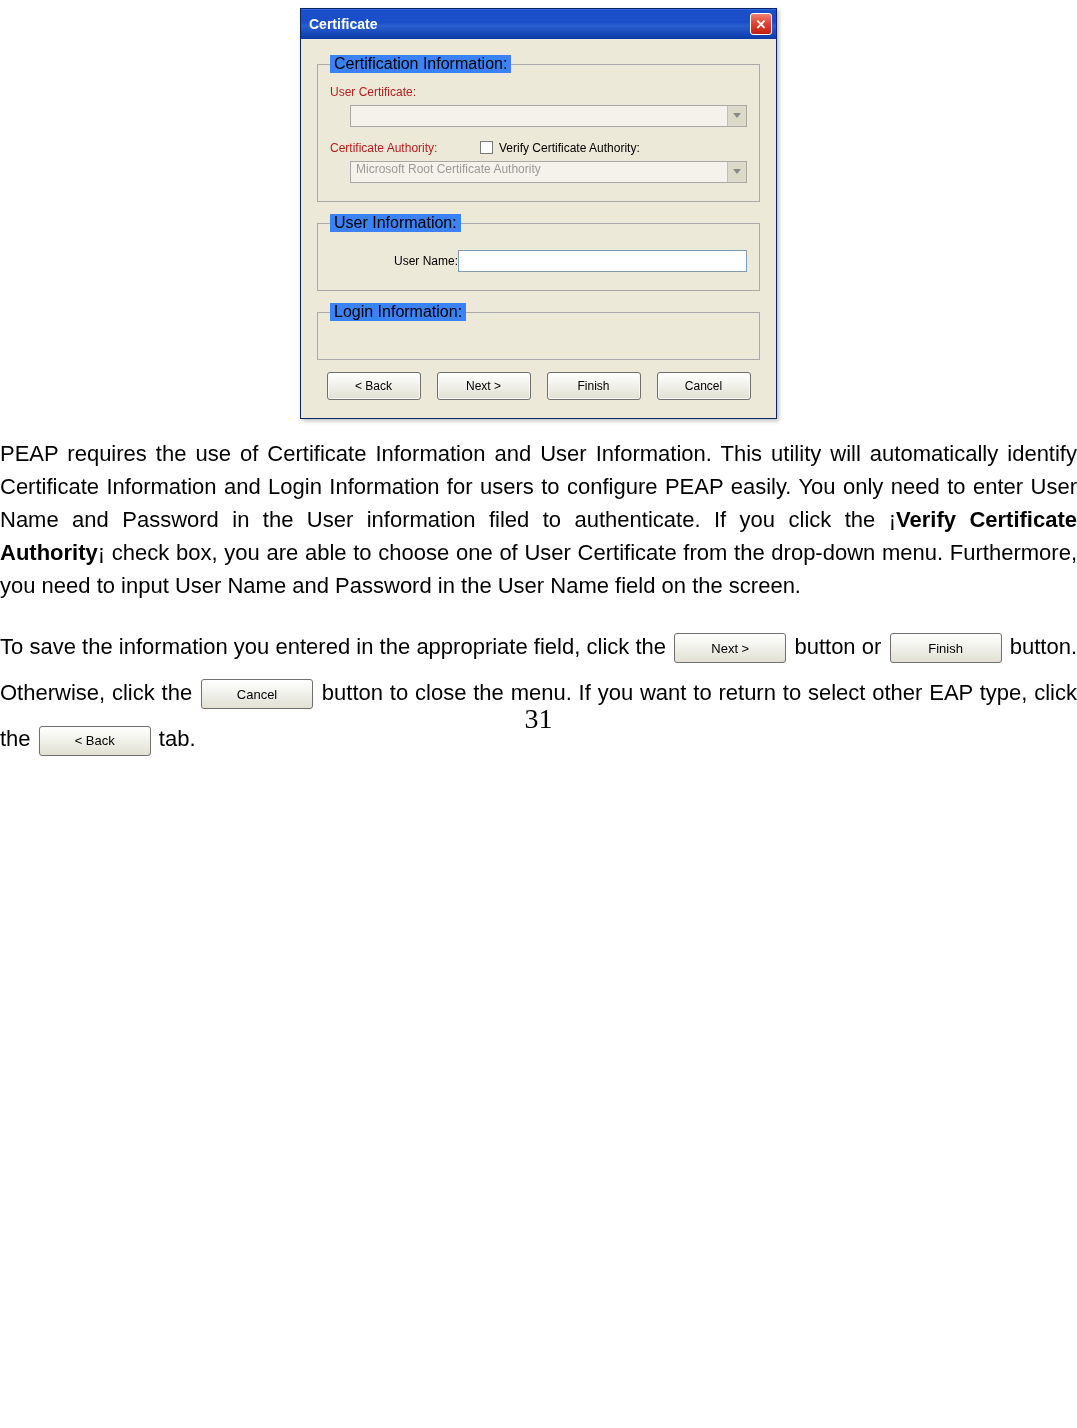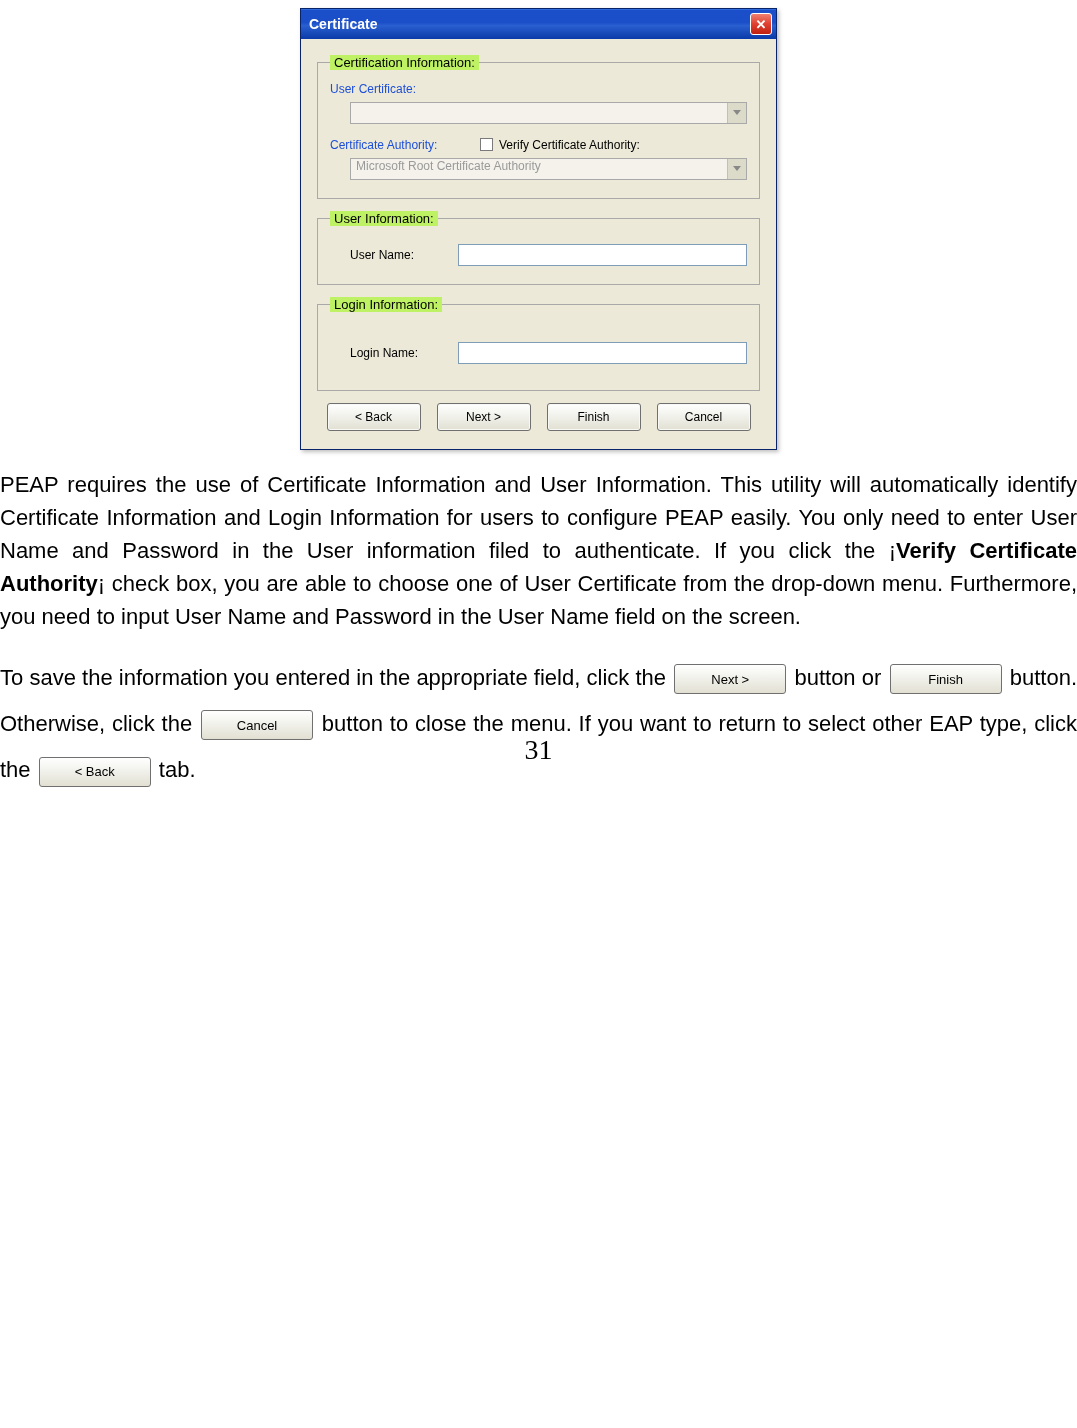--- a/index.html
+++ b/index.html
@@ -60,32 +60,32 @@
     padding: 16px 16px 18px 16px;
   }
   fieldset.group {
     border: 1px solid #a9a9a9;
     margin: 0 0 12px 0;
     padding: 12px 12px 18px 12px;
     position: relative;
   }
   fieldset.group legend {
     font-family: Tahoma, sans-serif;
-    font-size: 13px;
+    font-size: 16px;
     color: #000;
     padding: 0 4px;
-    background: #bef264;
+    background: #3b82f6;
   }
   .label {
     font-family: Tahoma, sans-serif;
     font-size: 12px;
     color: #000;
   }
   .disabled-label {
-    color: #1d4ed8;
+    color: #b91c1c;
   }
   .row {
     display: flex;
     align-items: center;
     margin-top: 6px;
   }
   .combo {
     flex: 1;
     height: 22px;
     border: 1px solid #a9a9a9;
@@ -170,21 +170,21 @@
   }
   .page-num {
     position: absolute;
     bottom: 28px;
     left: 0;
     width: 1077px;
     text-align: center;
     font-size: 28px;
     font-family: "Times New Roman", serif;
   }
-  .form-label-col { width: 108px; }
+  .form-label-col { width: 108px; text-align: right; }
 </style>
 </head>
 <body>
 
 <div class="page">
 
   <div class="dialog-wrap">
     <div class="dialog">
 
       <div class="titlebar">
@@ -232,24 +232,20 @@
         <fieldset class="group">
           <legend>User Information:</legend>
           <div class="row" style="margin-left:20px;">
             <span class="label form-label-col">User Name:</span>
             <div class="text-input" style="flex:1;"></div>
           </div>
         </fieldset>
 
         <fieldset class="group" style="padding-bottom:26px;">
           <legend>Login Information:</legend>
-          <div class="row" style="margin-left:20px; margin-top:18px;">
-            <span class="label form-label-col">Login Name:</span>
-            <div class="text-input" style="flex:1;"></div>
-          </div>
         </fieldset>
 
         <div class="btn-row">
           <div class="btn">&lt; Back</div>
           <div class="btn">Next &gt;</div>
           <div class="btn">Finish</div>
           <div class="btn">Cancel</div>
         </div>
 
       </div>

